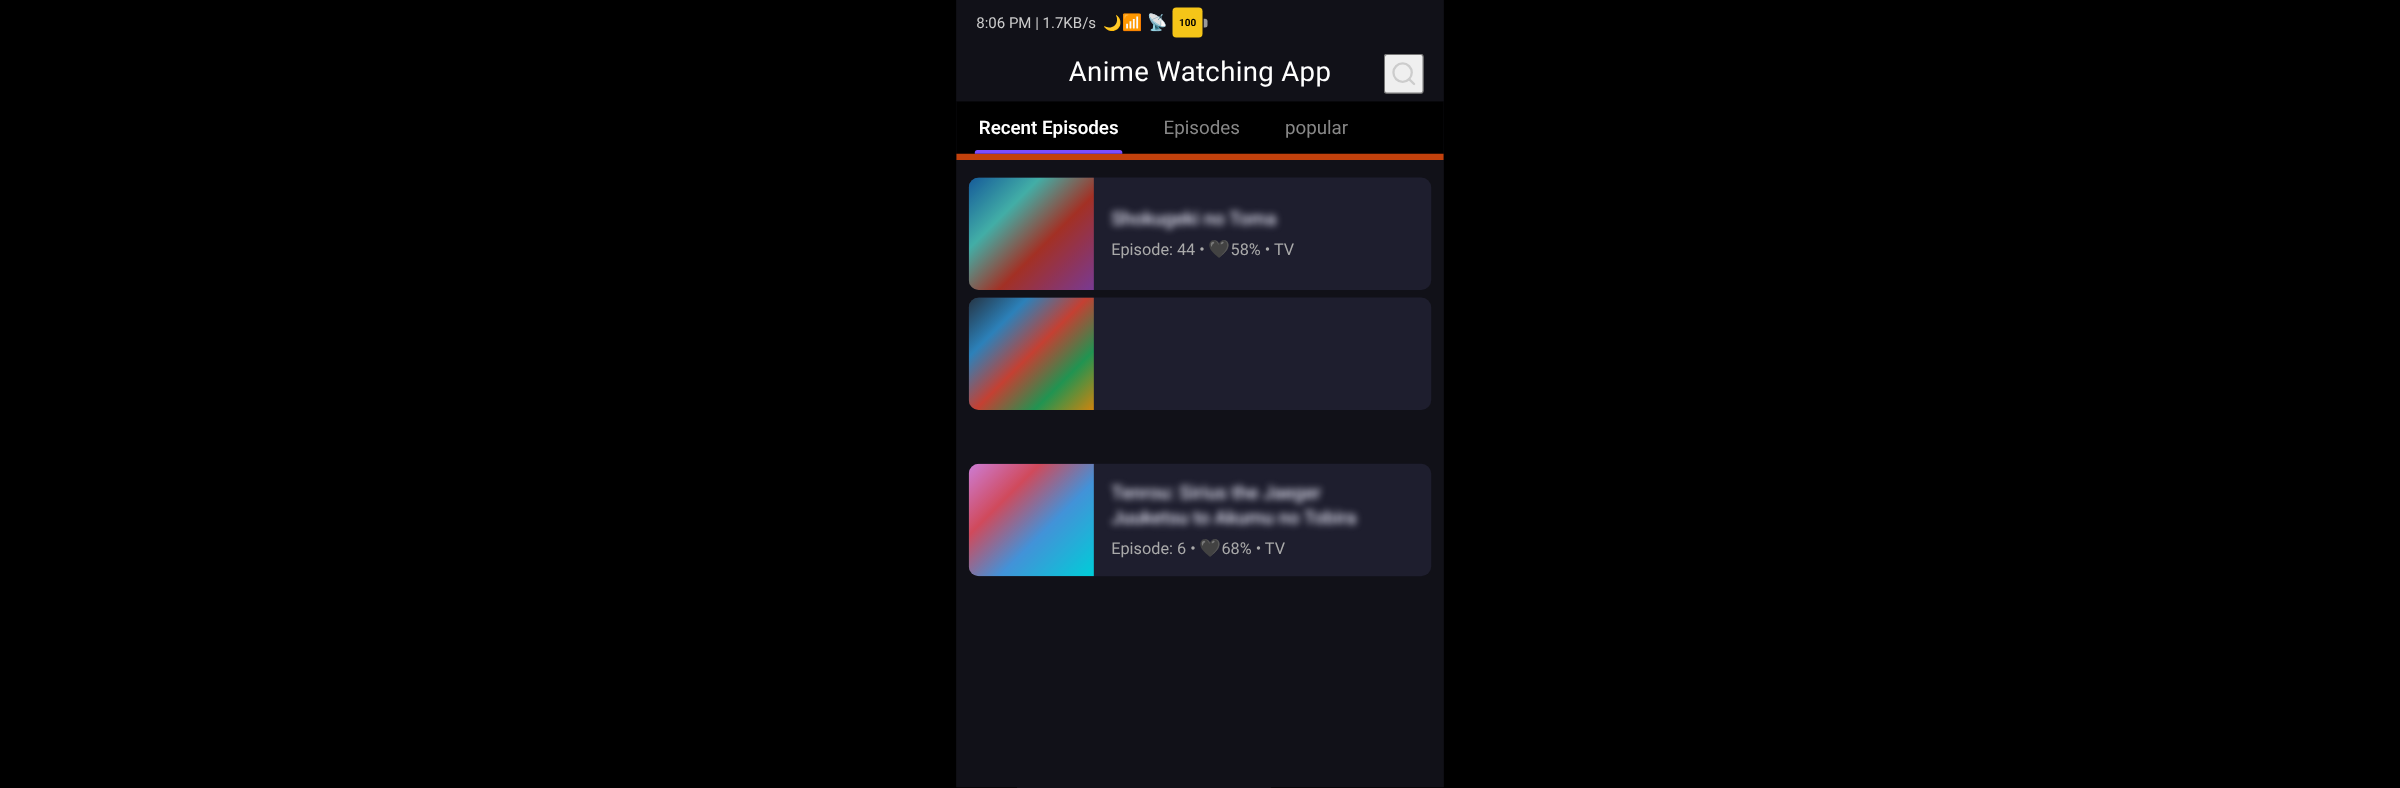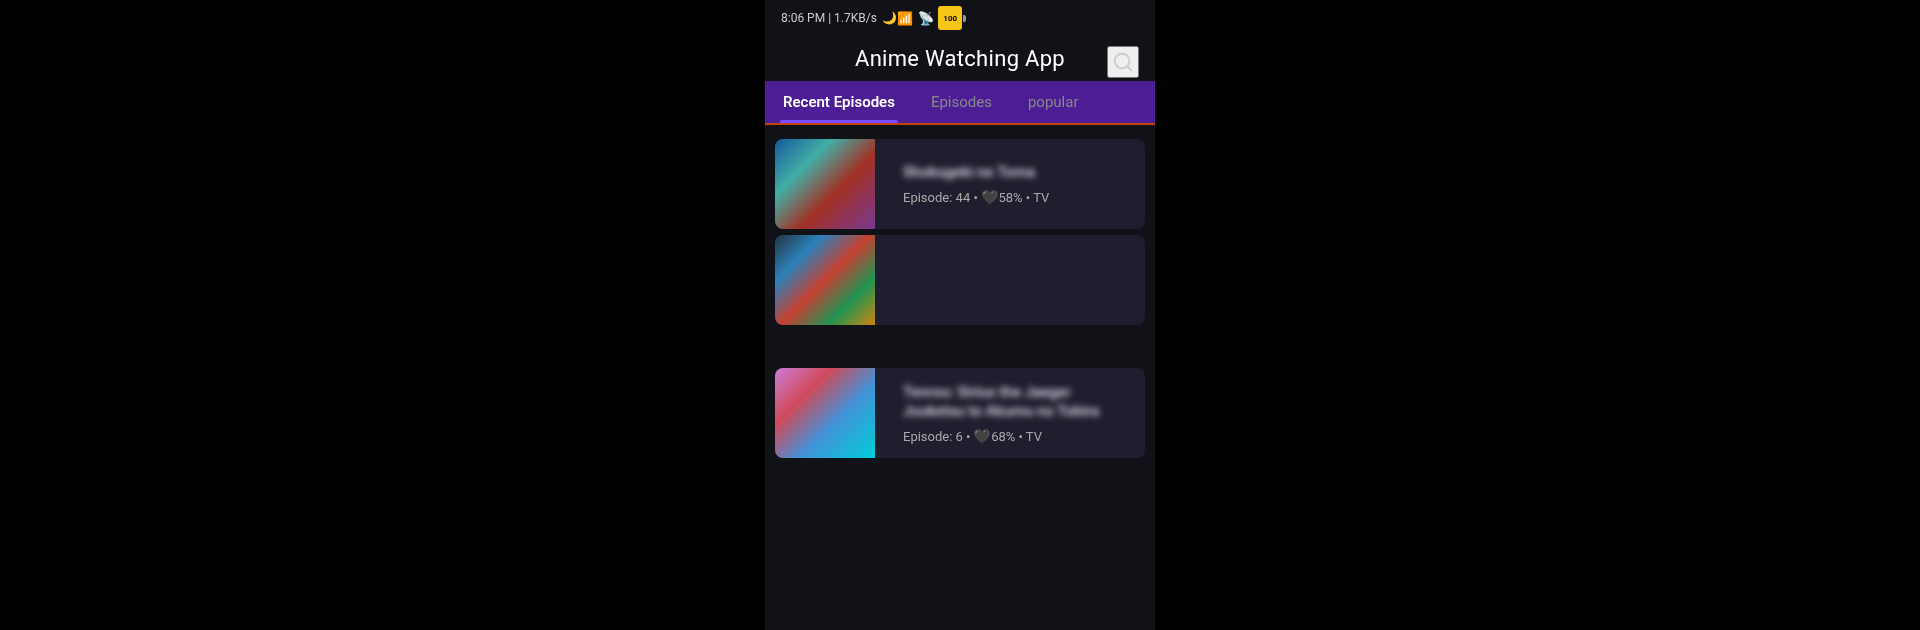--- a/index.html
+++ b/index.html
@@ -74,21 +74,21 @@
       width: 3px;
       height: 7px;
       background: #999;
       border-radius: 0 2px 2px 0;
     }
 
     
     .app-header {
       display: flex;
       justify-content: center;
-      align-items: flex-start;
+      align-items: center;
       padding: 10px 16px;
       background: #111118;
       position: relative;
     }
 
     .app-title {
       font-size: 22px;
       color: #fff;
       font-weight: 400;
       letter-spacing: 0.3px;
@@ -103,22 +103,22 @@
       width: 32px;
       height: 32px;
       display: flex;
       align-items: center;
       justify-content: center;
     }
 
     
     .tabs-container {
       display: flex;
-      background: #4c1d95;
-      border-bottom: 2px solid #c2410c;
+      background: #000000;
+      border-bottom: 5px solid #c2410c;
       padding: 0 0;
     }
 
     .tab {
       padding: 12px 18px;
       font-size: 15px;
       color: #888;
       cursor: pointer;
       position: relative;
       white-space: nowrap;
@@ -183,21 +183,21 @@
     }
 
     .thumb-overlay {
       position: absolute;
       inset: 0;
       background: rgba(0,0,0,0.15);
     }
 
     .episode-info {
       flex: 1;
-      padding: 12px 28px;
+      padding: 12px 14px;
     }
 
     .episode-title {
       font-size: 15px;
       color: #e0e0f0;
       font-weight: 500;
       margin-bottom: 6px;
       line-height: 1.3;
       
       filter: blur(3px);

